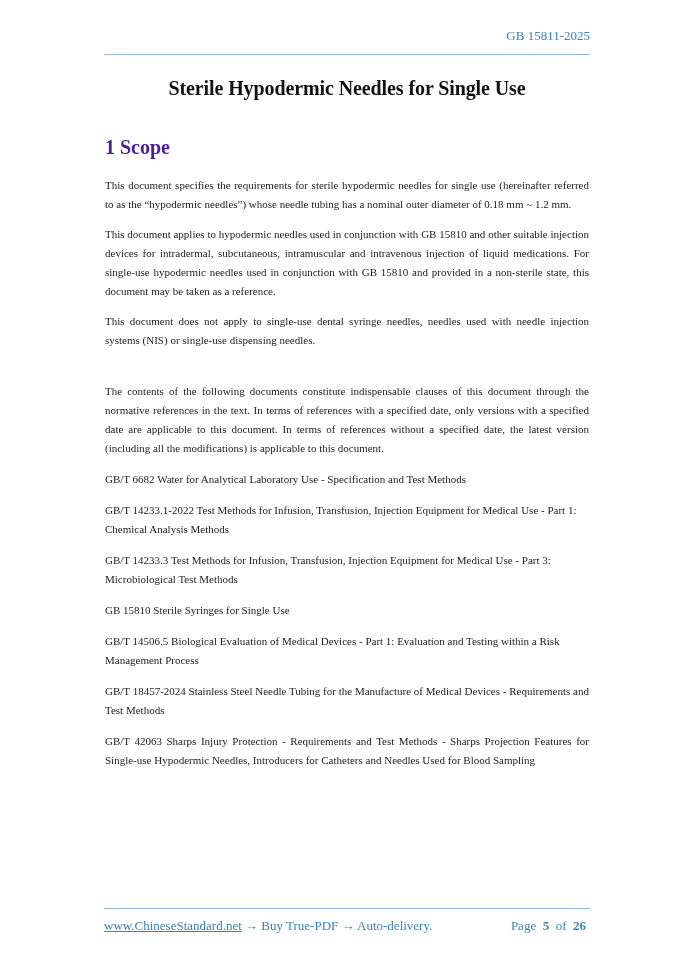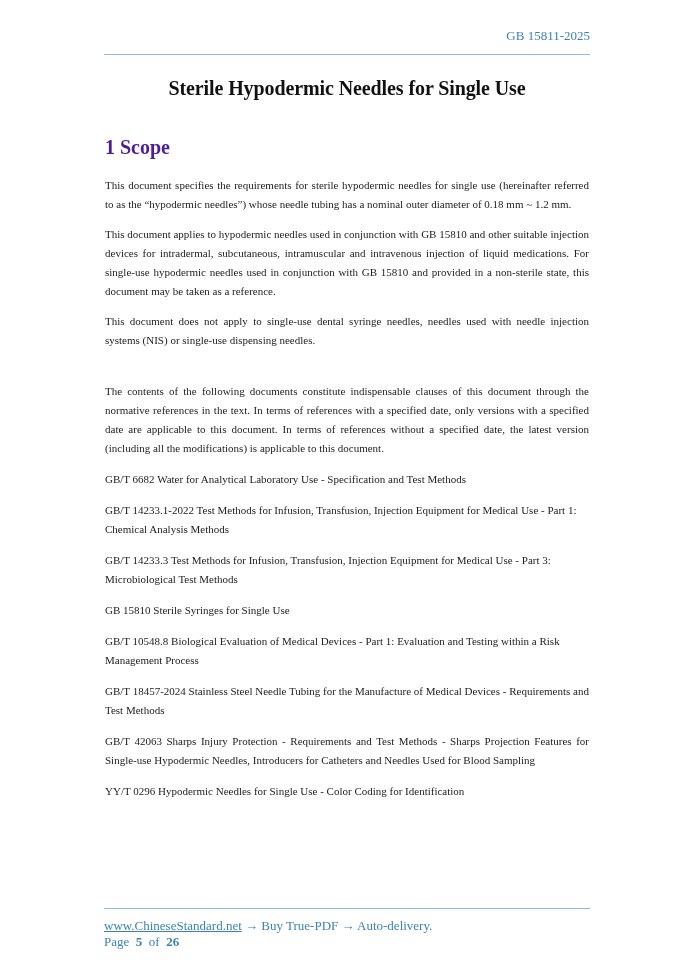--- a/index.html
+++ b/index.html
@@ -80,21 +80,20 @@
     }
     .footer {
       position: absolute;
       left: 104px;
       top: 918px;
       width: 482px;
       font-size: 13px;
       color: #3a82b5;
       display: flex;
       justify-content: space-between;
-      flex-direction: column;
     }
     .footer a {
       color: #3a82b5;
       text-decoration: underline;
     }
     .footer b { font-weight: bold; }
   </style>
 </head>
 <body>
 
@@ -110,24 +109,23 @@
     <p class="p2">This document applies to hypodermic needles used in conjunction with GB 15810 and other suitable injection devices for intradermal, subcutaneous, intramuscular and intravenous injection of liquid medications. For single-use hypodermic needles used in conjunction with GB 15810 and provided in a non-sterile state, this document may be taken as a reference.</p>
     <p class="p3">This document does not apply to single-use dental syringe needles, needles used with needle injection systems (NIS) or single-use dispensing needles.</p>
   </section>
 
   <section>
     <p class="p4">The contents of the following documents constitute indispensable clauses of this document through the normative references in the text. In terms of references with a specified date, only versions with a specified date are applicable to this document. In terms of references without a specified date, the latest version (including all the modifications) is applicable to this document.</p>
     <p class="ref">GB/T 6682 Water for Analytical Laboratory Use - Specification and Test Methods</p>
     <p class="ref">GB/T 14233.1-2022 Test Methods for Infusion, Transfusion, Injection Equipment for Medical Use - Part 1: Chemical Analysis Methods</p>
     <p class="ref">GB/T 14233.3 Test Methods for Infusion, Transfusion, Injection Equipment for Medical Use - Part 3: Microbiological Test Methods</p>
     <p class="ref">GB 15810 Sterile Syringes for Single Use</p>
-    <p class="ref">GB/T 10548.8 Biological Evaluation of Medical Devices - Part 1: Evaluation and Testing within a Risk Management Process</p>
+    <p class="ref">GB/T 14506.5 Biological Evaluation of Medical Devices - Part 1: Evaluation and Testing within a Risk Management Process</p>
     <p class="ref justify">GB/T 18457-2024 Stainless Steel Needle Tubing for the Manufacture of Medical Devices - Requirements and Test Methods</p>
     <p class="ref justify">GB/T 42063 Sharps Injury Protection - Requirements and Test Methods - Sharps Projection Features for Single-use Hypodermic Needles, Introducers for Catheters and Needles Used for Blood Sampling</p>
-    <p class="ref">YY/T 0296 Hypodermic Needles for Single Use - Color Coding for Identification</p>
   </section>
 </div>
 
 <div class="footer-rule"></div>
 <div class="footer">
   <span>
     <a>www.ChineseStandard.net</a><span> → Buy True-PDF → Auto-delivery.</span>
   </span>
   <span>
     <span>Page</span>&nbsp;

